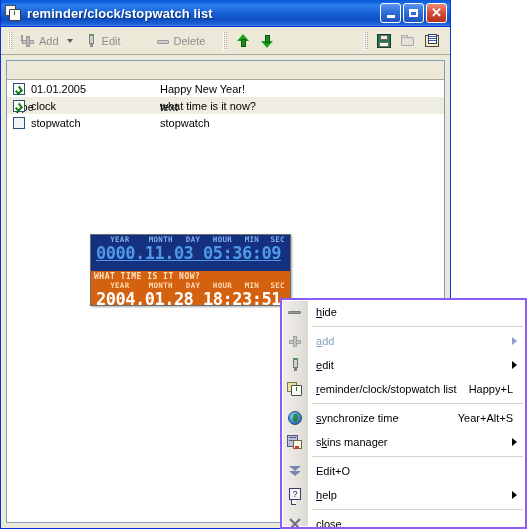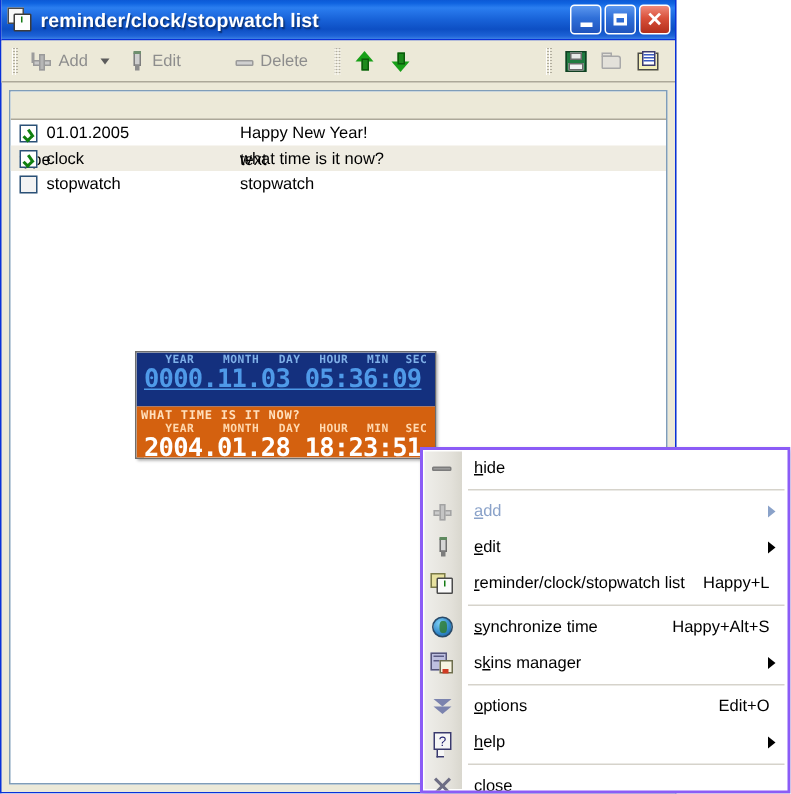--- a/index.html
+++ b/index.html
@@ -510,39 +510,38 @@
           </div>
           <span class="mlabel"><u>r</u>eminder/clock/stopwatch list</span>
           <span class="maccel">Happy+L</span>
         </div>
         <div class="msep"></div>
         <div class="mi">
           <div class="micon">
             <div class="g-globe"></div>
           </div>
           <span class="mlabel"><u>s</u>ynchronize time</span>
-          <span class="maccel">Happy+Alt+S</span>
+          <span class="maccel">Year+Alt+S</span>
         </div>
         <div class="mi">
           <div class="micon">
             <div class="g-skin-b"></div>
             <div class="g-skin-l1"></div>
             <div class="g-skin-l2"></div>
             <div class="g-skin-f"></div>
           </div>
           <span class="mlabel">s<u>k</u>ins manager</span>
           <span class="msub"></span>
         </div>
         <div class="msep"></div>
         <div class="mi">
           <div class="micon">
             <div class="g-chev1"></div>
             <div class="g-chev2"></div>
           </div>
-          <span class="mlabel"><u>o</u>ptions</span>
           <span class="maccel">Edit+O</span>
         </div>
         <div class="mi">
           <div class="micon">
             <div class="g-help">?</div>
           </div>
           <span class="mlabel"><u>h</u>elp</span>
           <span class="msub"></span>
         </div>
         <div class="msep"></div>

